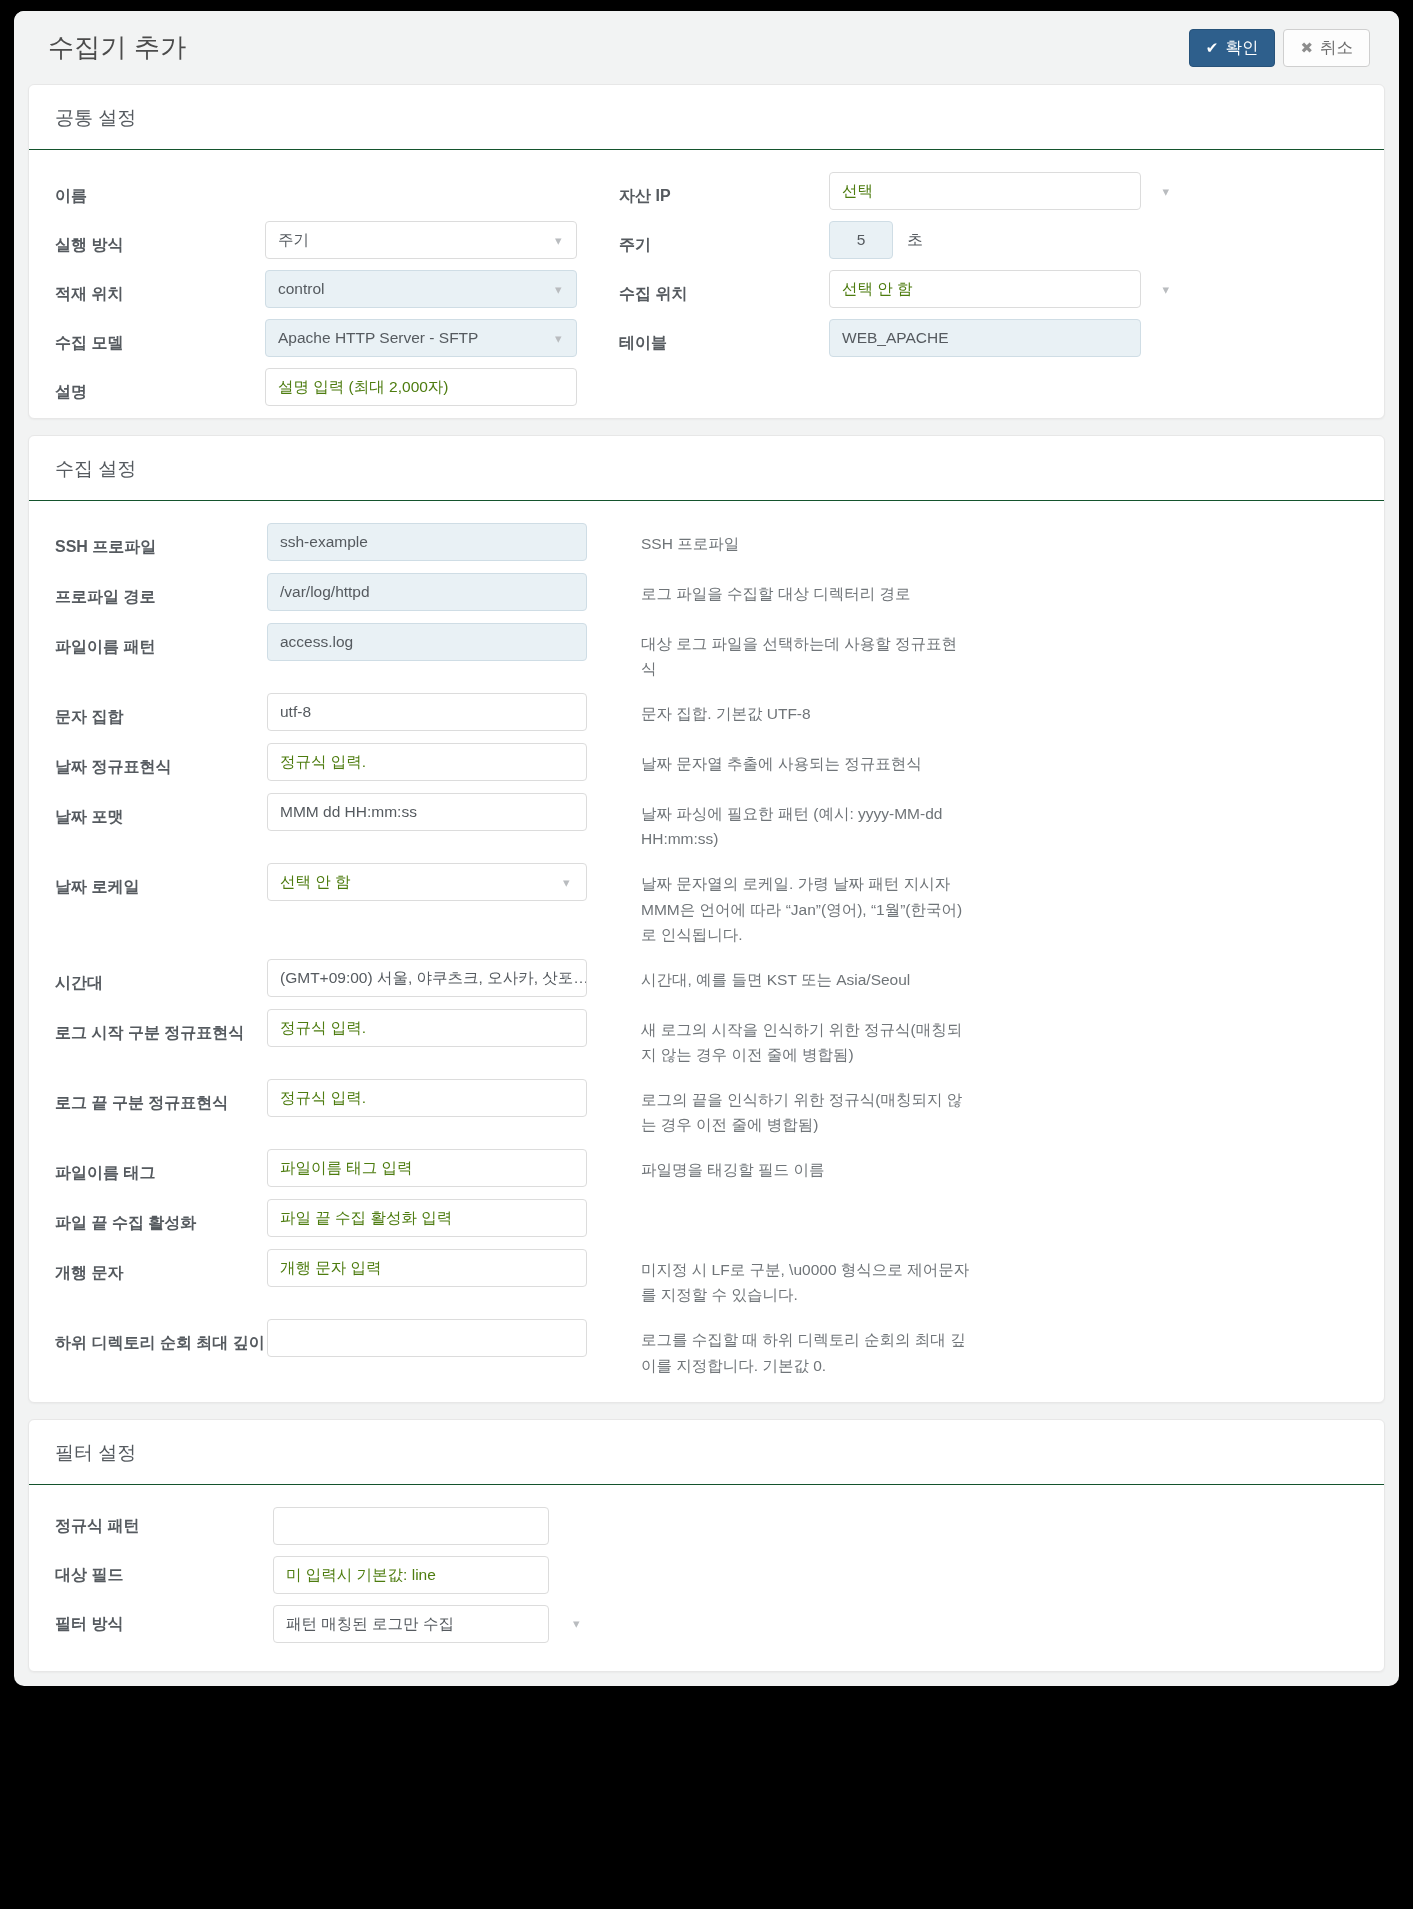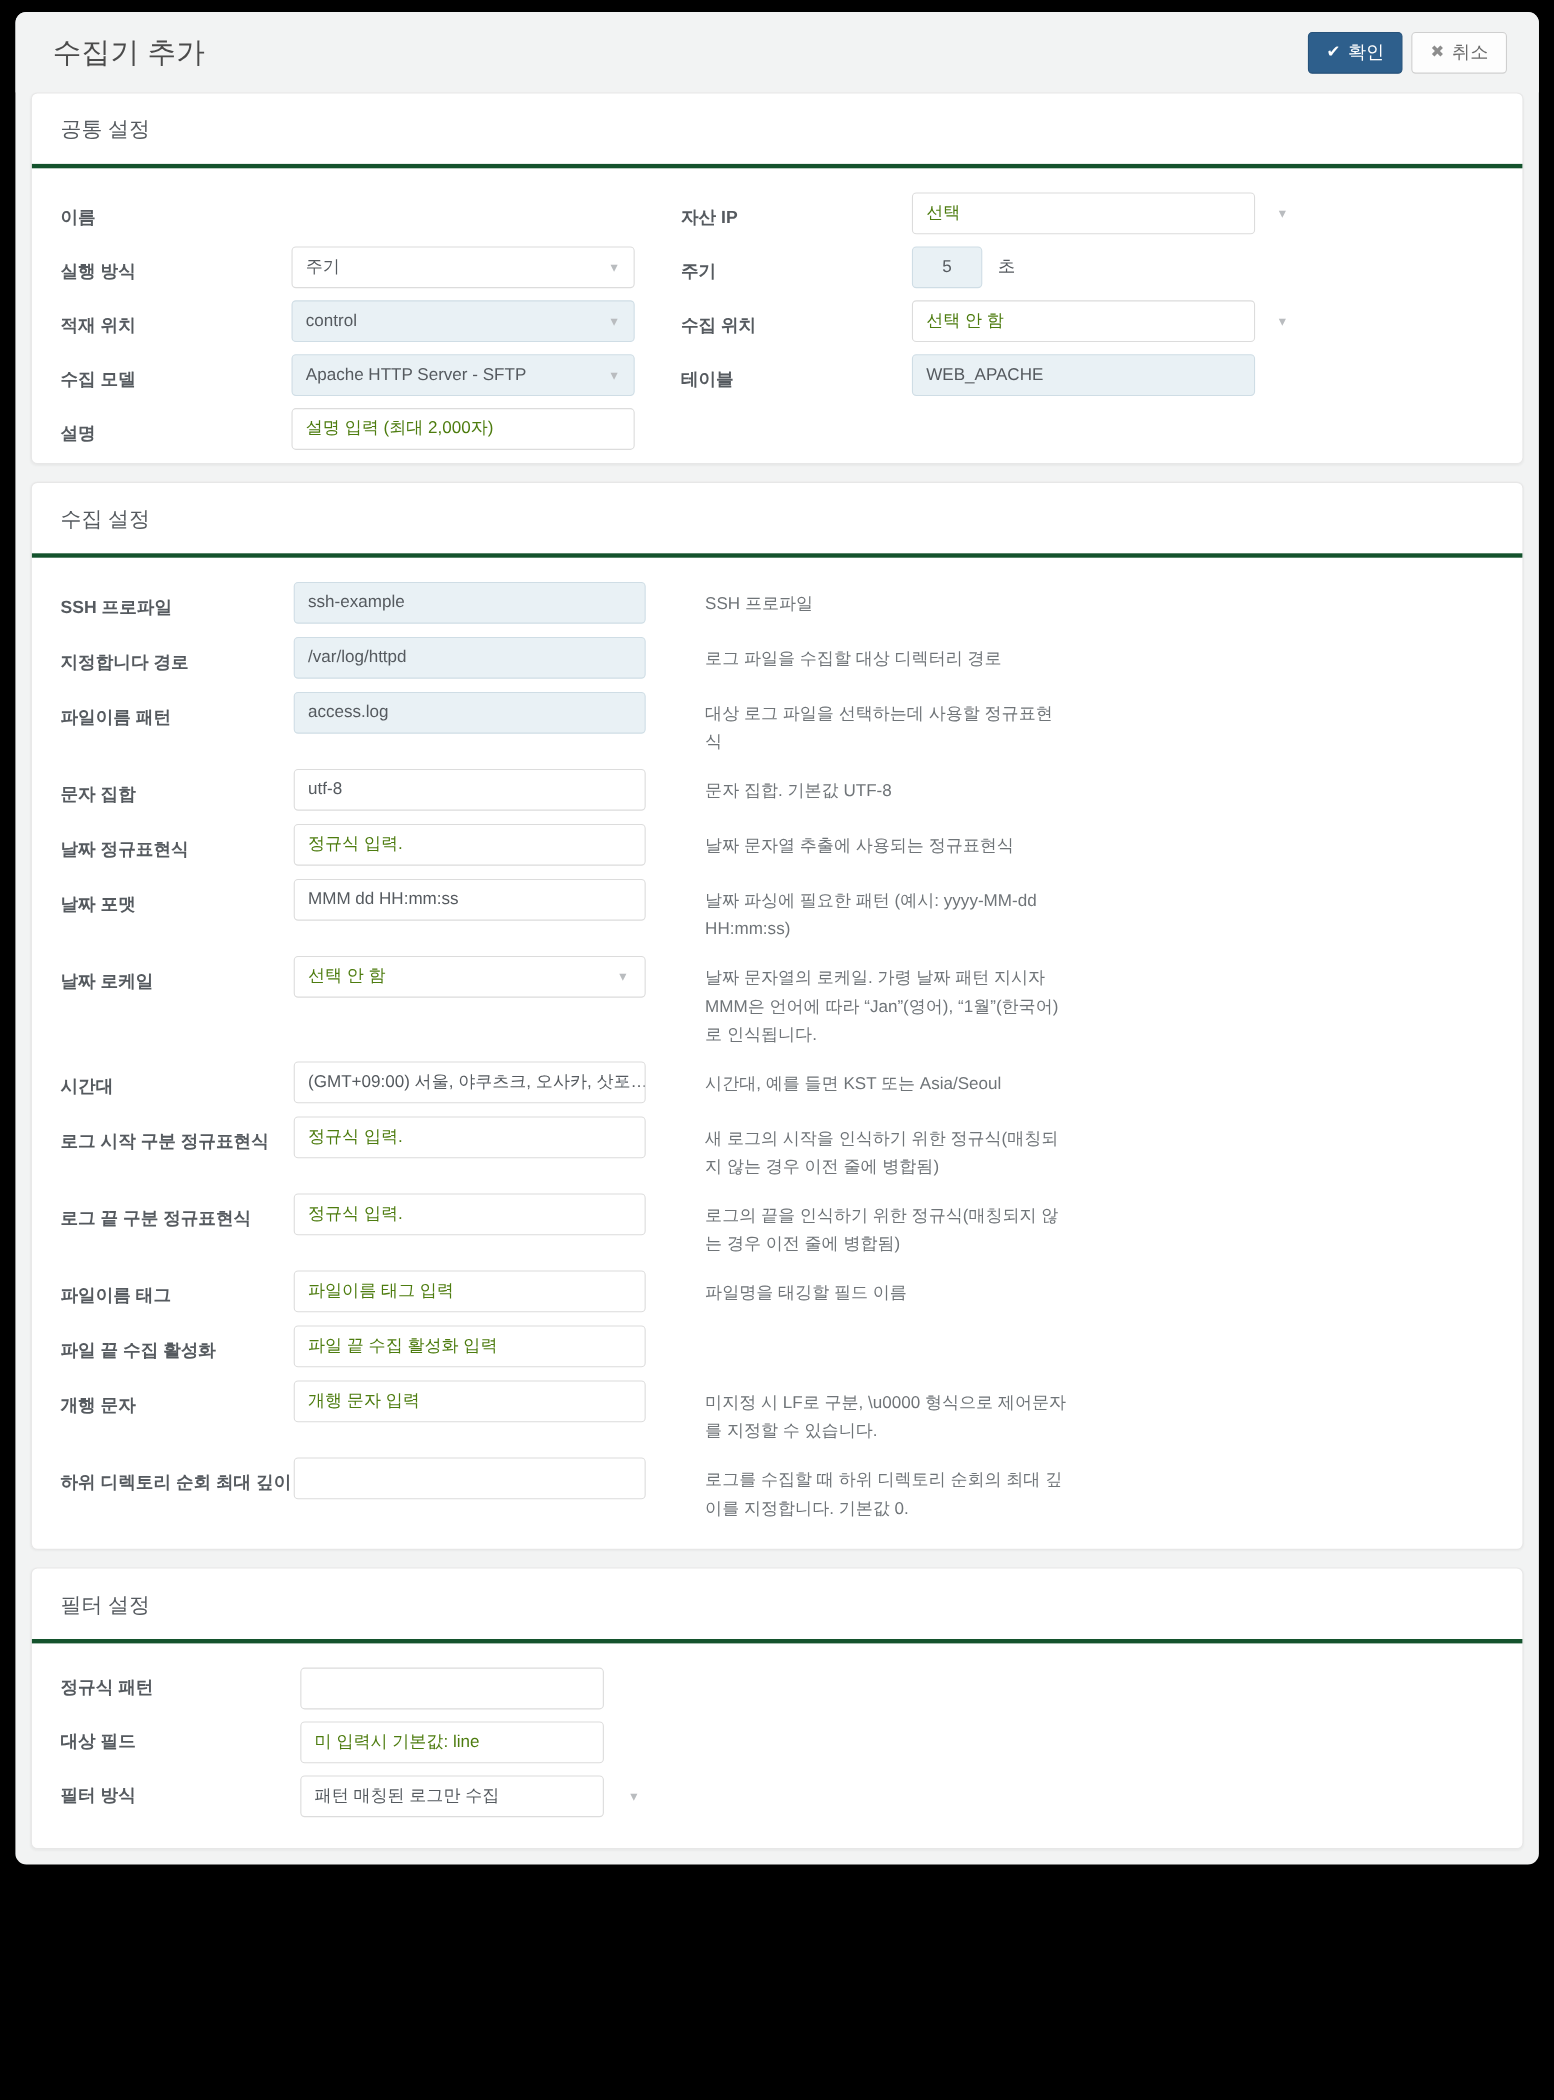--- a/index.html
+++ b/index.html
@@ -56,21 +56,21 @@
   
   .panel {
     background: #ffffff;
     border: 1px solid #e7e7e7;
     border-radius: 6px;
     margin: 0 14px 16px 14px;
     box-shadow: 0 1px 2px rgba(0,0,0,.04);
   }
   .panel-head {
     padding: 20px 26px 18px 26px;
-    border-bottom: 4px solid #14532d;
+    border-bottom: 1px solid #14532d;
     font-size: 19px;
     color: #555a5f;
   }
   .panel-body { padding: 22px 26px 12px 26px; }
 
   
   .row2 {
     display: flex;
     align-items: flex-start;
     margin-bottom: 11px;
@@ -253,21 +253,21 @@
     <div class="panel-head">수집 설정</div>
     <div class="panel-body" id="collect-body">
         <div class="row-help">
           <div class="lbl">SSH 프로파일</div>
           <div class="ctrl">
             <div class="inp wide filled">ssh-example</div>
           </div>
           <div class="help">SSH 프로파일</div>
         </div>
         <div class="row-help">
-          <div class="lbl">지정합니다 경로</div>
+          <div class="lbl">프로파일 경로</div>
           <div class="ctrl">
             <div class="inp wide filled">/var/log/httpd</div>
           </div>
           <div class="help">로그 파일을 수집할 대상 디렉터리 경로</div>
         </div>
         <div class="row-help">
           <div class="lbl">파일이름 패턴</div>
           <div class="ctrl">
             <div class="inp wide filled">access.log</div>
           </div>

